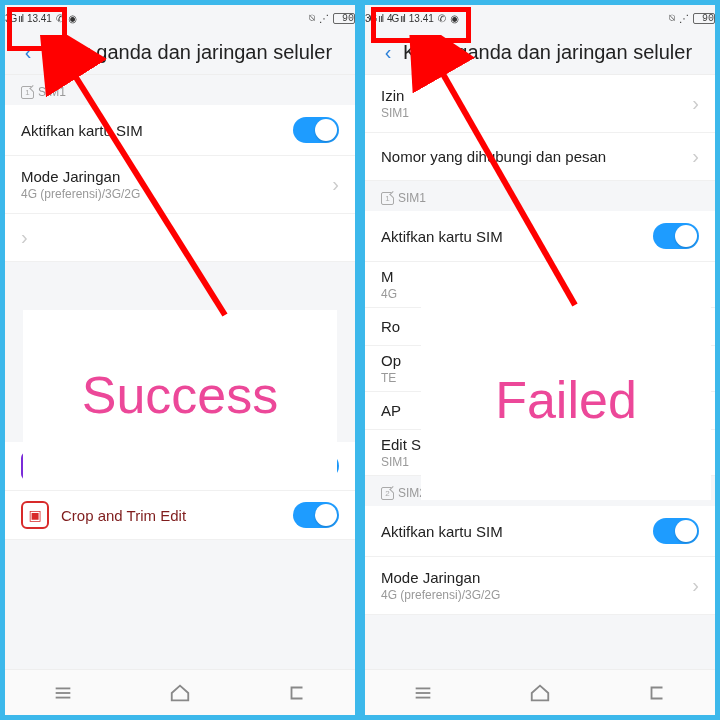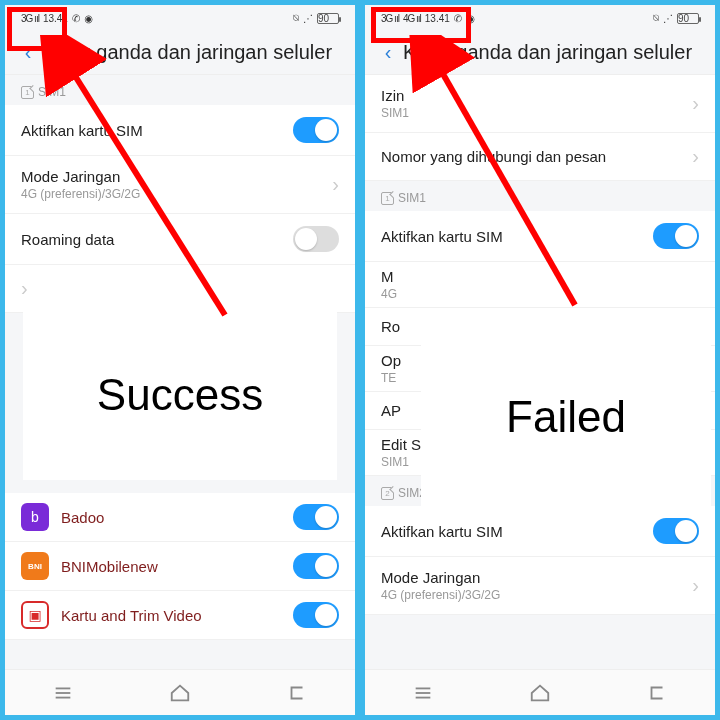--- a/index.html
+++ b/index.html
@@ -15,21 +15,21 @@
     background: #f5f6f8;
     margin: 5px;
     position: relative;
     overflow: hidden;
     display: flex; flex-direction: column;
   }
   .statusbar {
     height: 26px;
     display: flex; align-items: center;
     justify-content: space-between;
-    padding: 0 16px;
+    padding: 0 0;
     font-size: 11px;
     color: #333;
   }
   .sb-left, .sb-right { display: flex; align-items: center; gap: 4px; }
   .sb-left span, .sb-right span { font-size: 10px; }
   .sig { font-size: 9px; letter-spacing: -1px; }
   .header {
     height: 44px;
     display: flex; align-items: center;
     padding: 0 8px;
@@ -95,26 +95,26 @@
   }
   .navbtn { width: 22px; height: 22px; color: #888; }
   .redbox {
     position: absolute; border: 5px solid #ff0000; z-index: 5;
     pointer-events: none;
   }
   .arrow-svg { position: absolute; z-index: 5; pointer-events: none; }
   .overlay-box {
     position: absolute; background: #fff; z-index: 4;
     display: flex; align-items: center; justify-content: center;
-    font-size: 44px; color: #000000; font-weight: 400;
+    font-size: 52px; color: #ec4899; font-weight: 400;
   }
   .batt {
     width: 22px; height: 11px; border: 1px solid #666; border-radius: 2px;
-    position: relative; display: inline-flex; align-items: center; justify-content: flex-start;
-    font-size: 7px; color: #444;
+    position: relative; display: inline-flex; align-items: center; justify-content: flex-end;
+    font-size: 7px; color: #444; font-family: Liberation Mono, monospace;
   }
   .batt::after { content:""; position:absolute; right:-3px; top:3px; width:2px; height:5px; background:#666; border-radius:1px;}
 </style>
 </head>
 <body>
 
 <div class="phone">
   <div class="statusbar">
     <div class="sb-left">
       <span class="sig"><span>3G</span> ııl</span>
@@ -146,44 +146,33 @@
       <div class="toggle on"></div>
     </div>
     <div class="row">
       <div class="txt">
         <div class="title">Mode Jaringan</div>
         <div class="sub">4G (preferensi)/3G/2G</div>
       </div>
       <div class="chev">›</div>
     </div>
     <div class="row">
-      <div class="txt">
-          <div class="title">Roaming data</div>
-        </div>
-      <div class="toggle off"></div>
-    </div>
-    <div class="row">
       <div class="chev">›</div>
     </div>
 
     <div style="height:180px"></div>
 
     <div class="approw">
       <div class="appicon" style="background:#7a2bd8">b</div>
       <div class="apptitle">Badoo</div>
       <div class="toggle on"></div>
     </div>
     <div class="approw">
-      <div class="appicon" style="background:#f07a1a;font-size:8px;font-weight:bold">BNI</div>
-      <div class="apptitle">BNIMobilenew</div>
-      <div class="toggle on"></div>
-    </div>
-    <div class="approw">
       <div class="appicon" style="background:#fff;border:2px solid #d82a2a;color:#d82a2a">▣</div>
-      <div class="apptitle">Kartu and Trim Video</div>
+      <div class="apptitle">Crop and Trim Edit</div>
       <div class="toggle on"></div>
     </div>
   </div>
   <div class="navbar">
     <svg class="navbtn" viewBox="0 0 24 24" fill="none" stroke="#888" stroke-width="2">
         <line x1="4" y1="7" x2="20" y2="7"></line>
         <line x1="4" y1="12" x2="20" y2="12"></line>
         <line x1="4" y1="17" x2="20" y2="17"></line>
       </svg>
     <svg class="navbtn" viewBox="0 0 24 24" fill="none" stroke="#888" stroke-width="2">
@@ -307,21 +296,21 @@
       </svg>
     <svg class="navbtn" viewBox="0 0 24 24" fill="none" stroke="#888" stroke-width="2">
         <path d="M3 12 L12 4 L21 12 L21 20 L3 20 Z"></path>
       </svg>
     <svg class="navbtn" viewBox="0 0 24 24" fill="none" stroke="#888" stroke-width="2">
         <path d="M18 6 L6 6 L6 18 L18 18"></path>
       </svg>
   </div>
 
   <div class="redbox" style="left:6px;top:2px;width:100px;height:36px"></div>
-  <div class="overlay-box" style="left:56px;top:312px;width:290px;height:200px">
+  <div class="overlay-box" style="left:56px;top:295px;width:290px;height:200px">
     <span>Failed</span>
   </div>
   <svg class="arrow-svg" style="left:40px;top:30px" width="200" height="280">
     <defs>
         <marker id="ah2" markerWidth="12" markerHeight="12" refX="3" refY="6" orient="auto">
           <path d="M0,0 L12,6 L0,12 Z" fill="#ff0000"></path>
         </marker>
       </defs>
     <line x1="170" y1="270" x2="30" y2="25" stroke="#ff0000" stroke-width="6" marker-end="url(#ah2)"></line>
   </svg>

